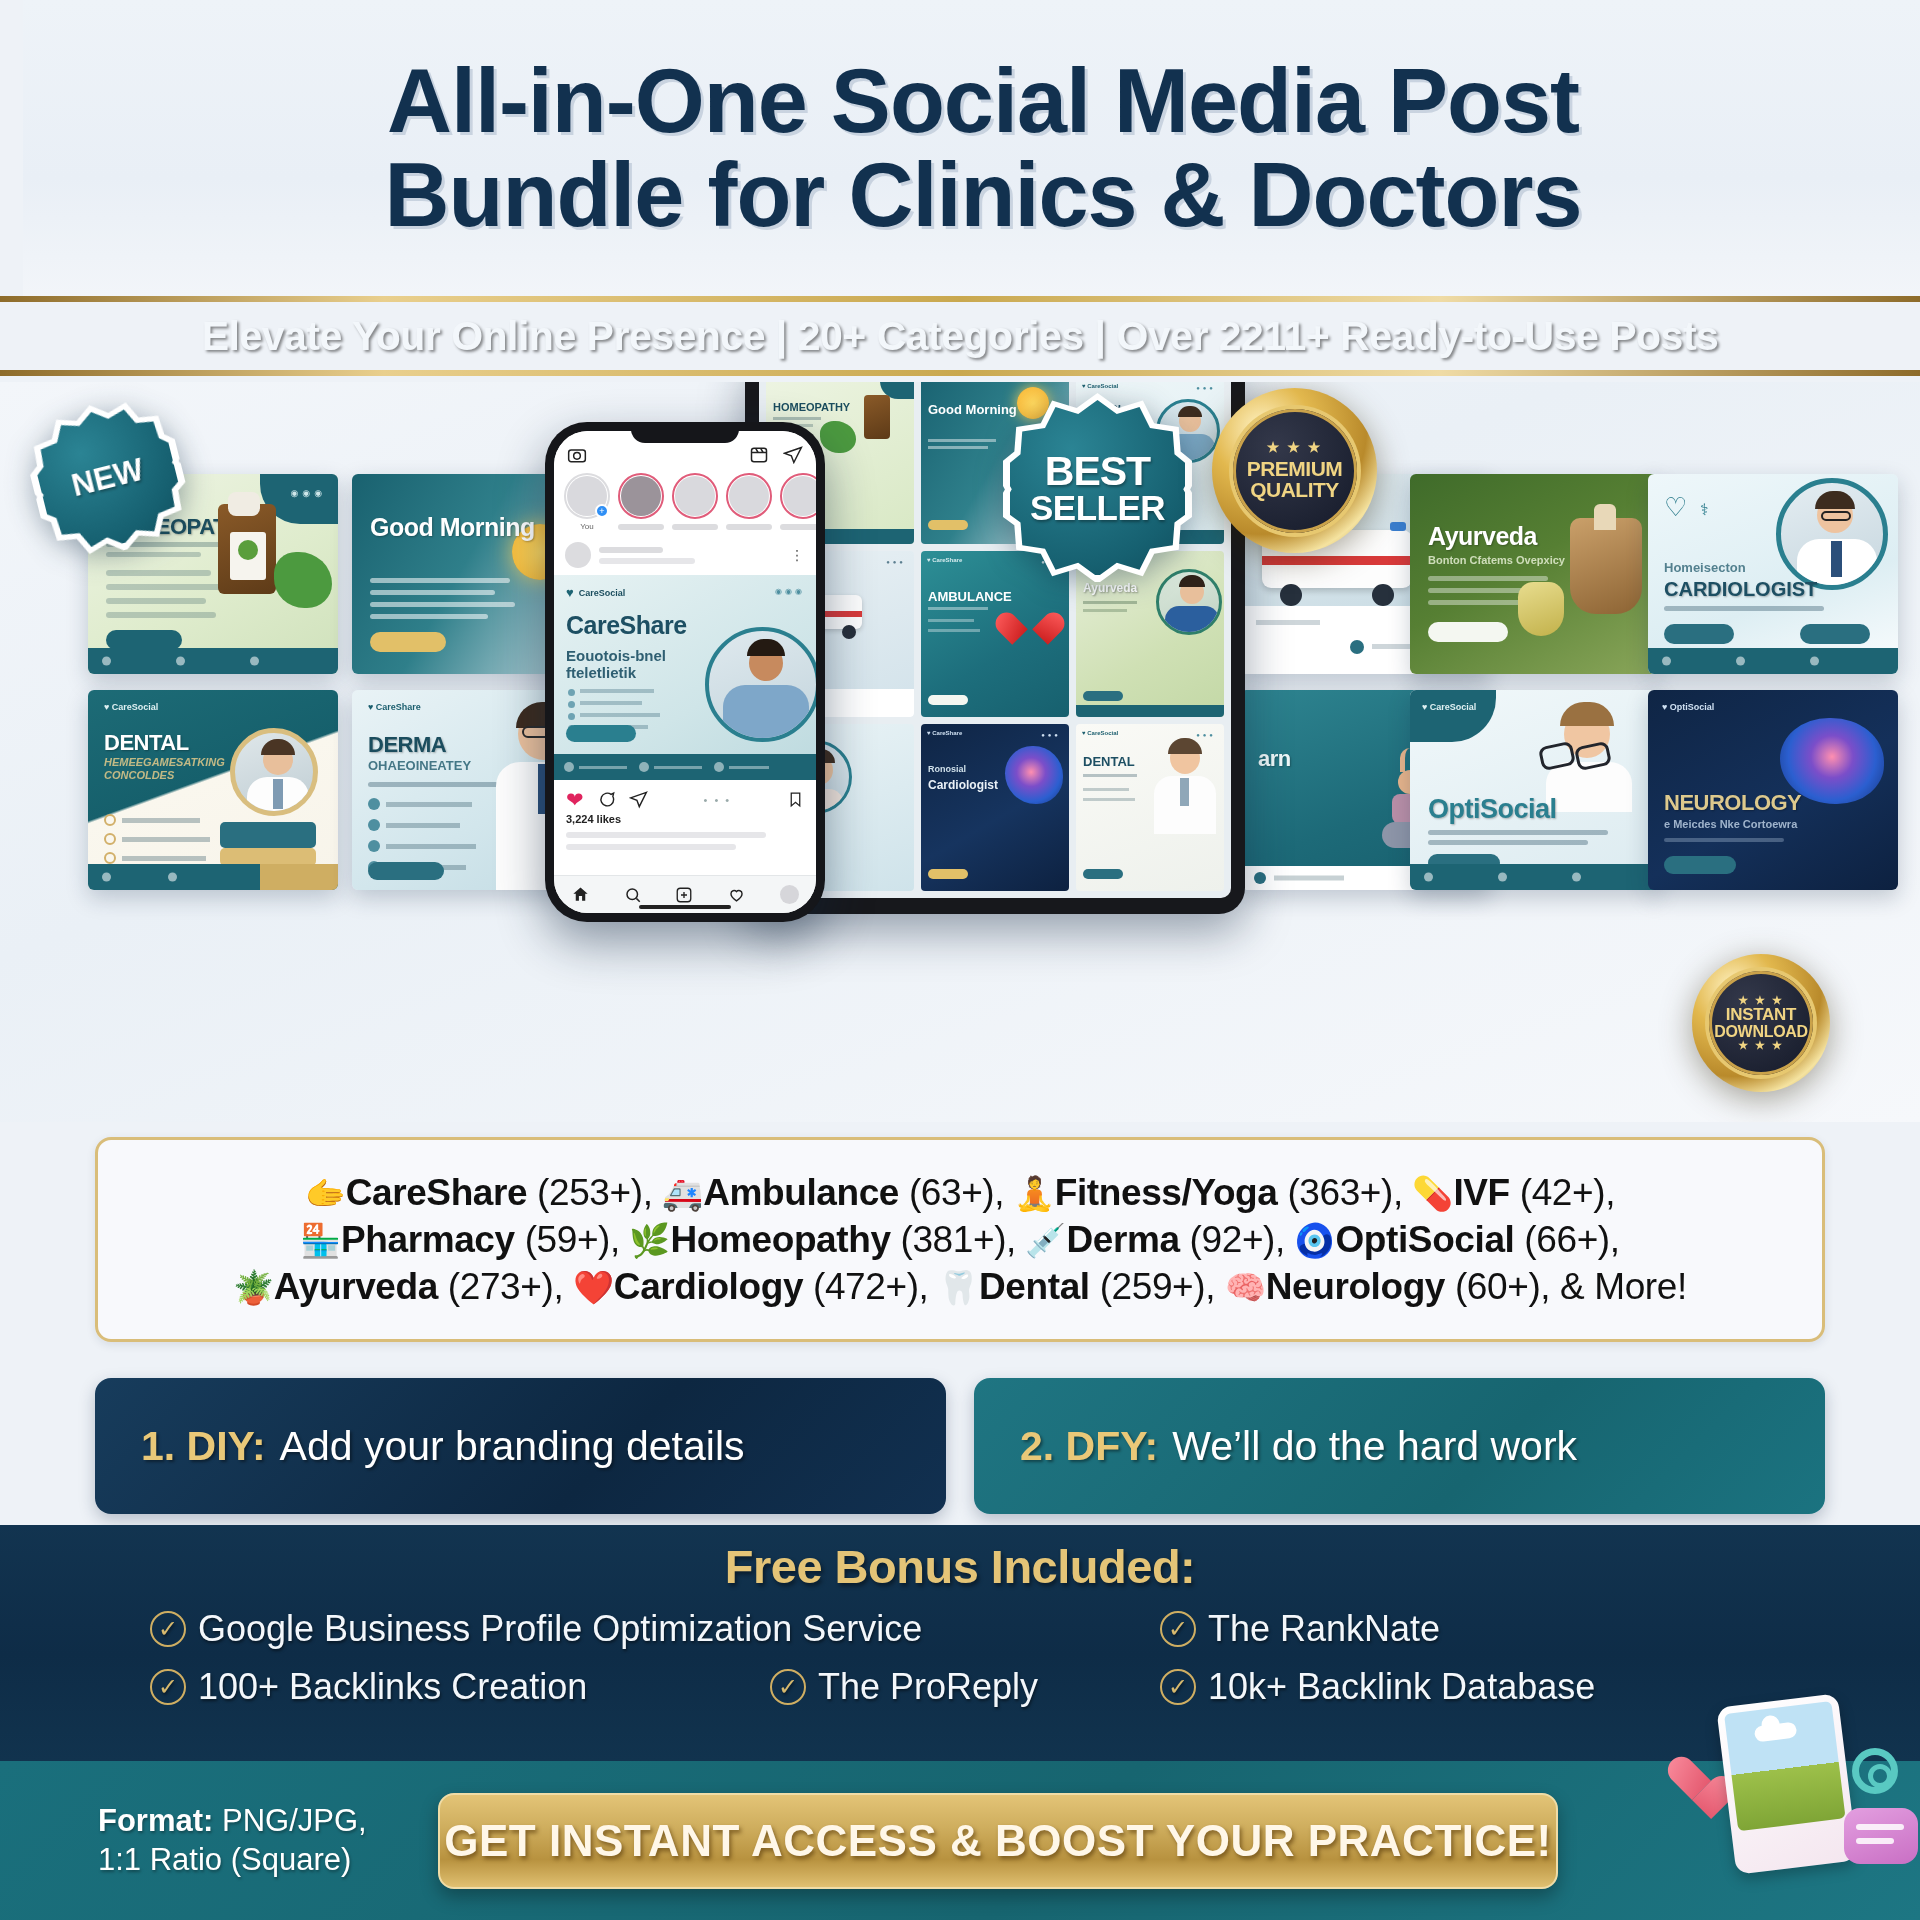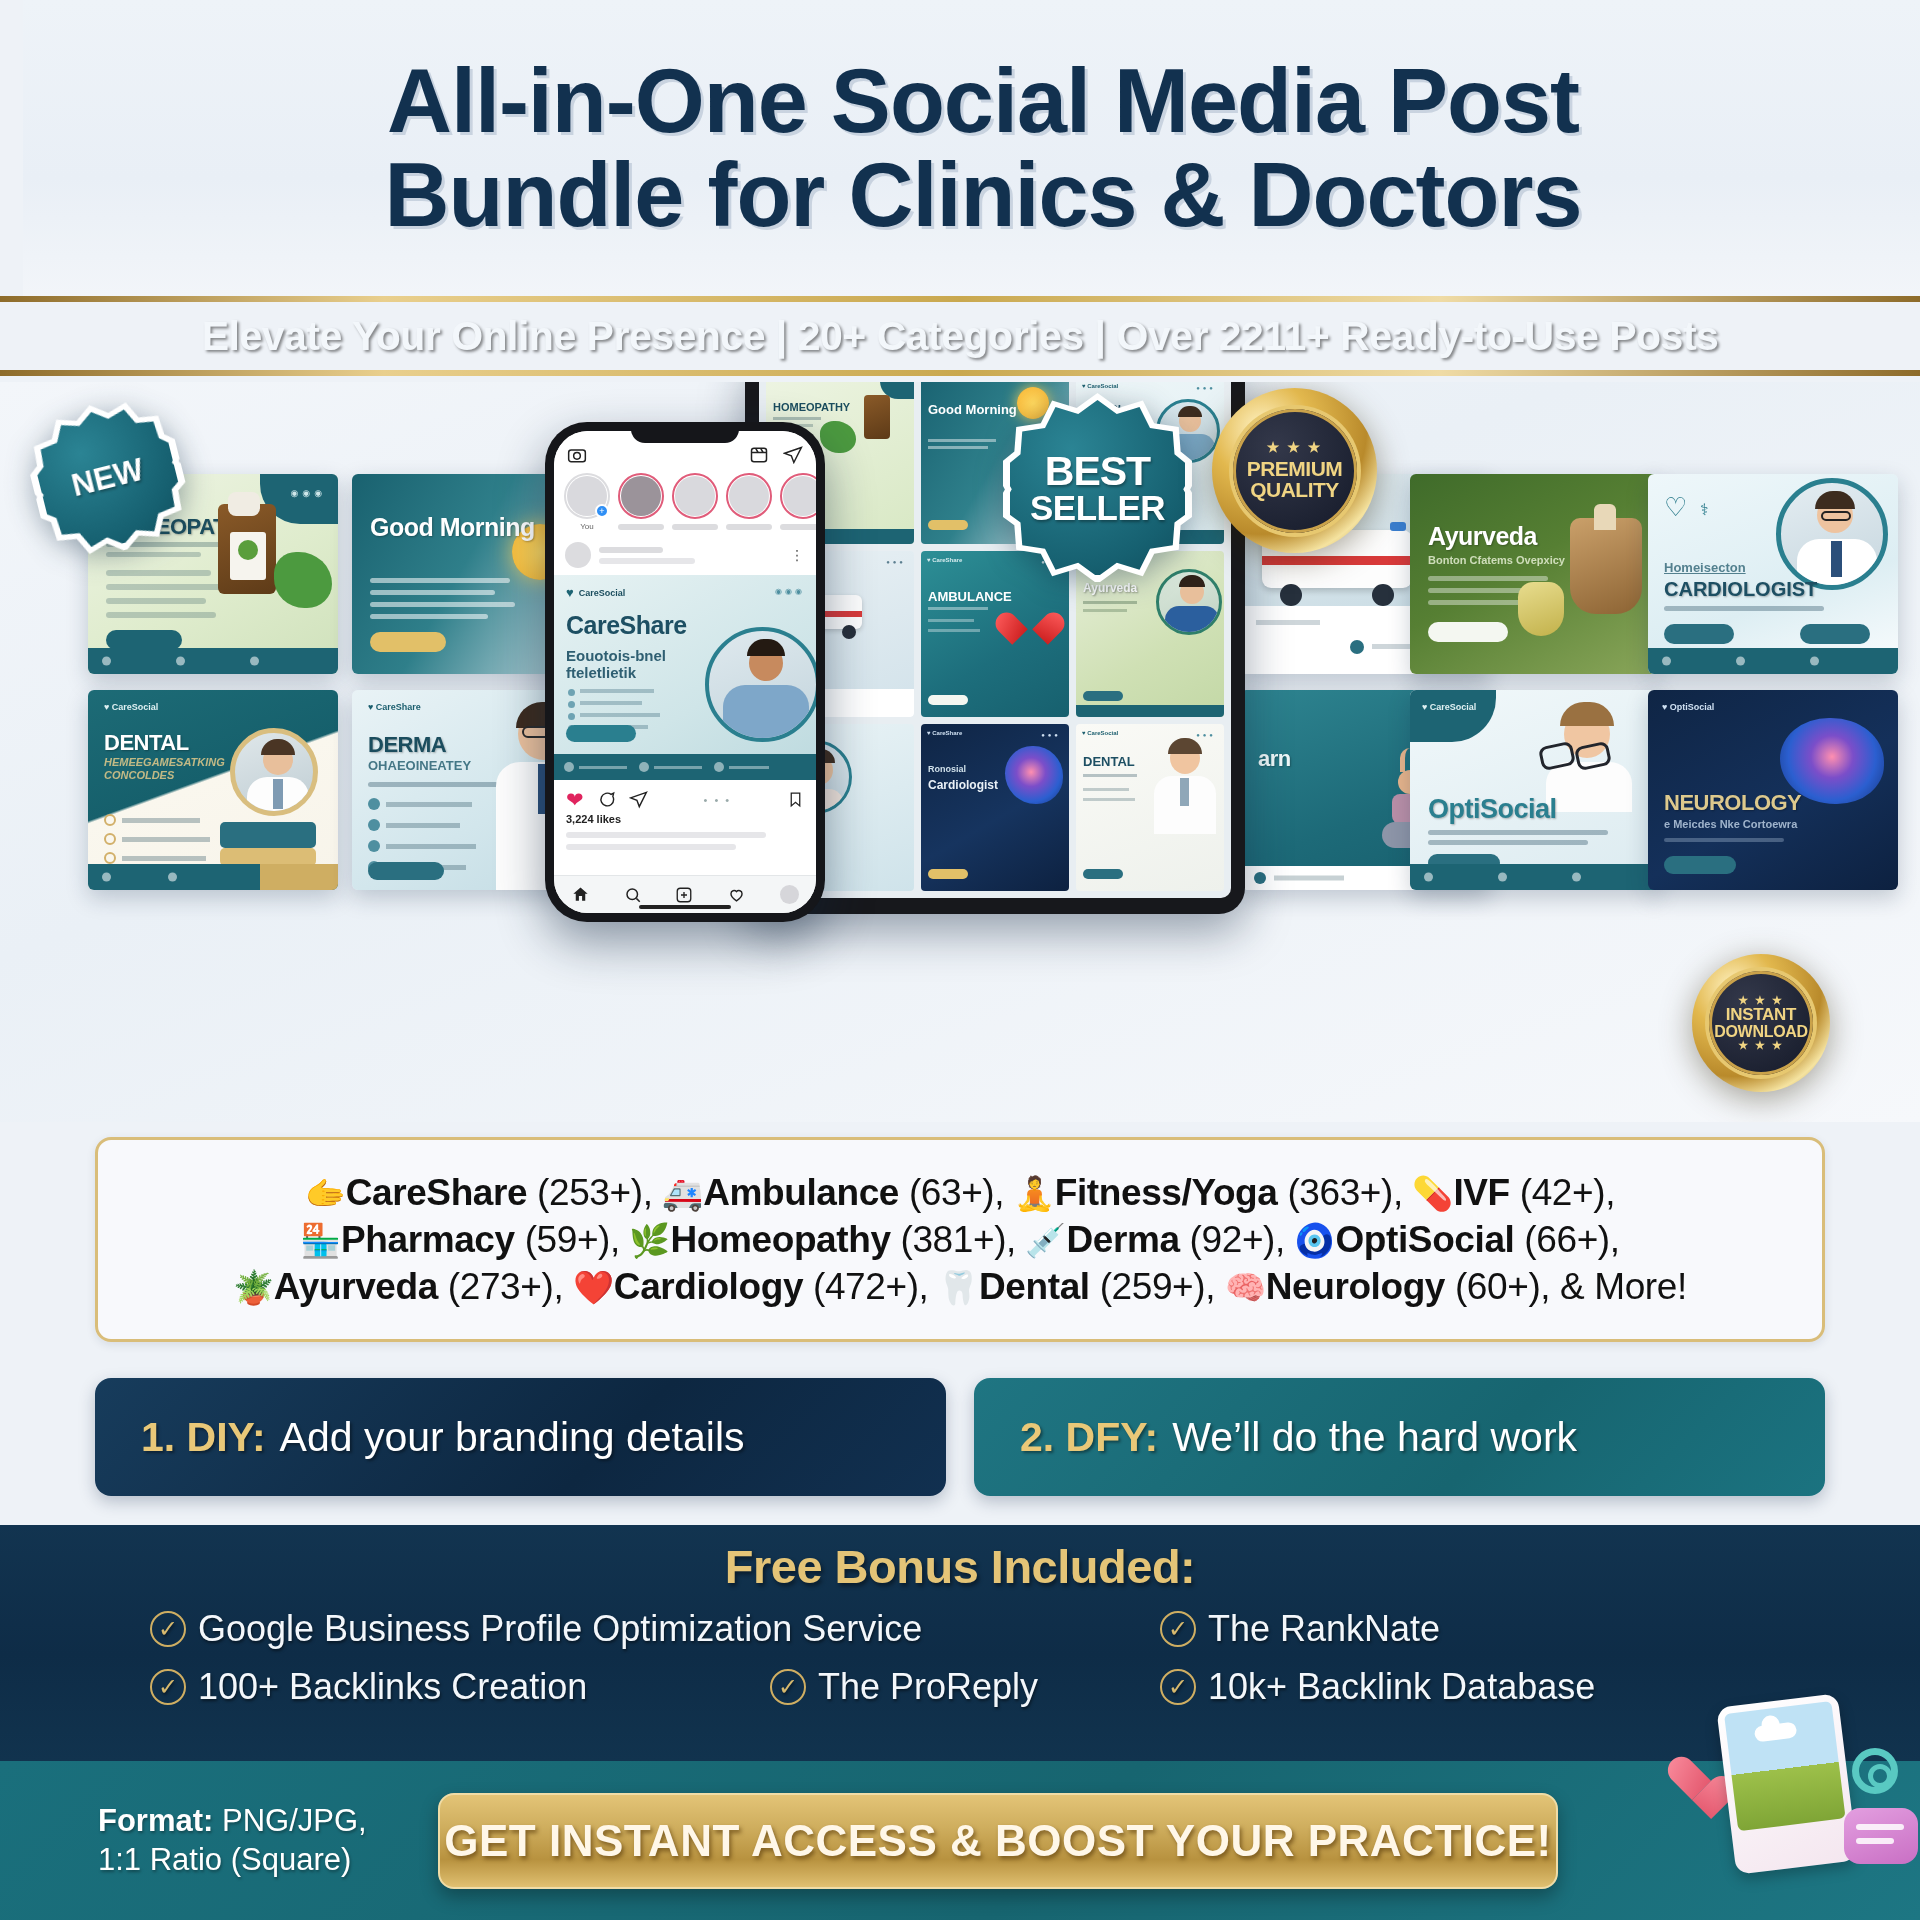--- a/index.html
+++ b/index.html
@@ -139,21 +139,21 @@
     background:rgba(248,250,252,.92);
     border:3px solid #d9bd79; border-radius:16px;
     display:flex; flex-direction:column; align-items:center; justify-content:center;
     gap:5px; box-shadow:0 3px 10px rgba(20,40,70,.1);
   }
   .catline { font-size:37px; color:#111; white-space:nowrap; letter-spacing:-0.4px; }
   .catline b { font-weight:bold; }
   .catline .em { font-size:33px; }
 
   
-  .plans { position:absolute; left:95px; top:1378px; width:1730px; height:118px; display:flex; gap:28px; }
+  .plans { position:absolute; left:95px; top:1378px; width:1730px; height:136px; display:flex; gap:28px; }
   .plan {
     flex:1; border-radius:16px; display:flex; align-items:center; padding-left:46px;
     box-shadow:0 6px 16px rgba(20,40,70,.25);
     font-size:41px; color:#fff; font-weight:500;
     text-shadow:2px 2px 3px rgba(0,0,0,.4);
   }
   .plan.diy { background:linear-gradient(135deg,#173c5c,#0d2741 60%,#113050); }
   .plan.dfy { background:linear-gradient(135deg,#1f7582,#176570 60%,#1b7380); }
   .plan .key { color:#e9c878; font-weight:bold; margin-right:14px; }
 
@@ -367,21 +367,21 @@
     <div class="card" style="left:1648px;top:92px;width:250px;height:200px;background:linear-gradient(160deg,#eef7fa,#ddeef3 60%,#fbfdfe);">
       <div style="position:absolute;left:16px;top:18px;color:#2c7c8c;font-size:26px;">♡</div>
       <div style="position:absolute;left:52px;top:26px;width:26px;height:22px;color:#2c7c8c;font-size:16px;">⚕</div>
       <div class="circ-photo" style="right:10px;top:4px;width:112px;height:112px;border-color:#2a7f8f;background:linear-gradient(160deg,#e4edf2,#c6d6de);">
         <div style="position:absolute;left:36px;top:14px;width:36px;height:36px;border-radius:50%;background:#eec39f;"></div>
         <div style="position:absolute;left:34px;top:8px;width:40px;height:18px;border-radius:18px 18px 0 0;background:#3d2c1f;"></div>
         <div style="position:absolute;left:40px;top:28px;width:30px;height:10px;border:2px solid #222;border-radius:5px;"></div>
         <div style="position:absolute;left:16px;top:56px;width:80px;height:56px;border-radius:22px 22px 0 0;background:#fff;"></div>
         <div style="position:absolute;left:50px;top:58px;width:11px;height:36px;background:#2b4f7a;"></div>
       </div>
-      <div class="csub" style="left:16px;top:86px;font-size:13px;color:#3a6d7d;text-decoration:underline;">Homeisecton</div>
+      <div class="csub" style="left:16px;top:86px;font-size:13px;color:#3a6d7d;">Homeisecton</div>
       <div class="ctitle" style="left:16px;top:104px;font-size:20px;color:#1d4f63;letter-spacing:0;">CARDIOLOGIST</div>
       <div class="blur-line dk" style="left:16px;top:132px;width:160px;height:5px;"></div>
       <div class="chip" style="left:16px;top:150px;width:70px;height:20px;background:#2a6f80;"></div>
       <div class="chip" style="left:152px;top:150px;width:70px;height:20px;background:#2a6f80;"></div>
       <div class="footstrip">
         <span class="dot" style="left:14px;"></span>
           <span class="dot" style="left:88px;"></span>
           <span class="dot" style="left:162px;"></span>
       </div>
     </div>

